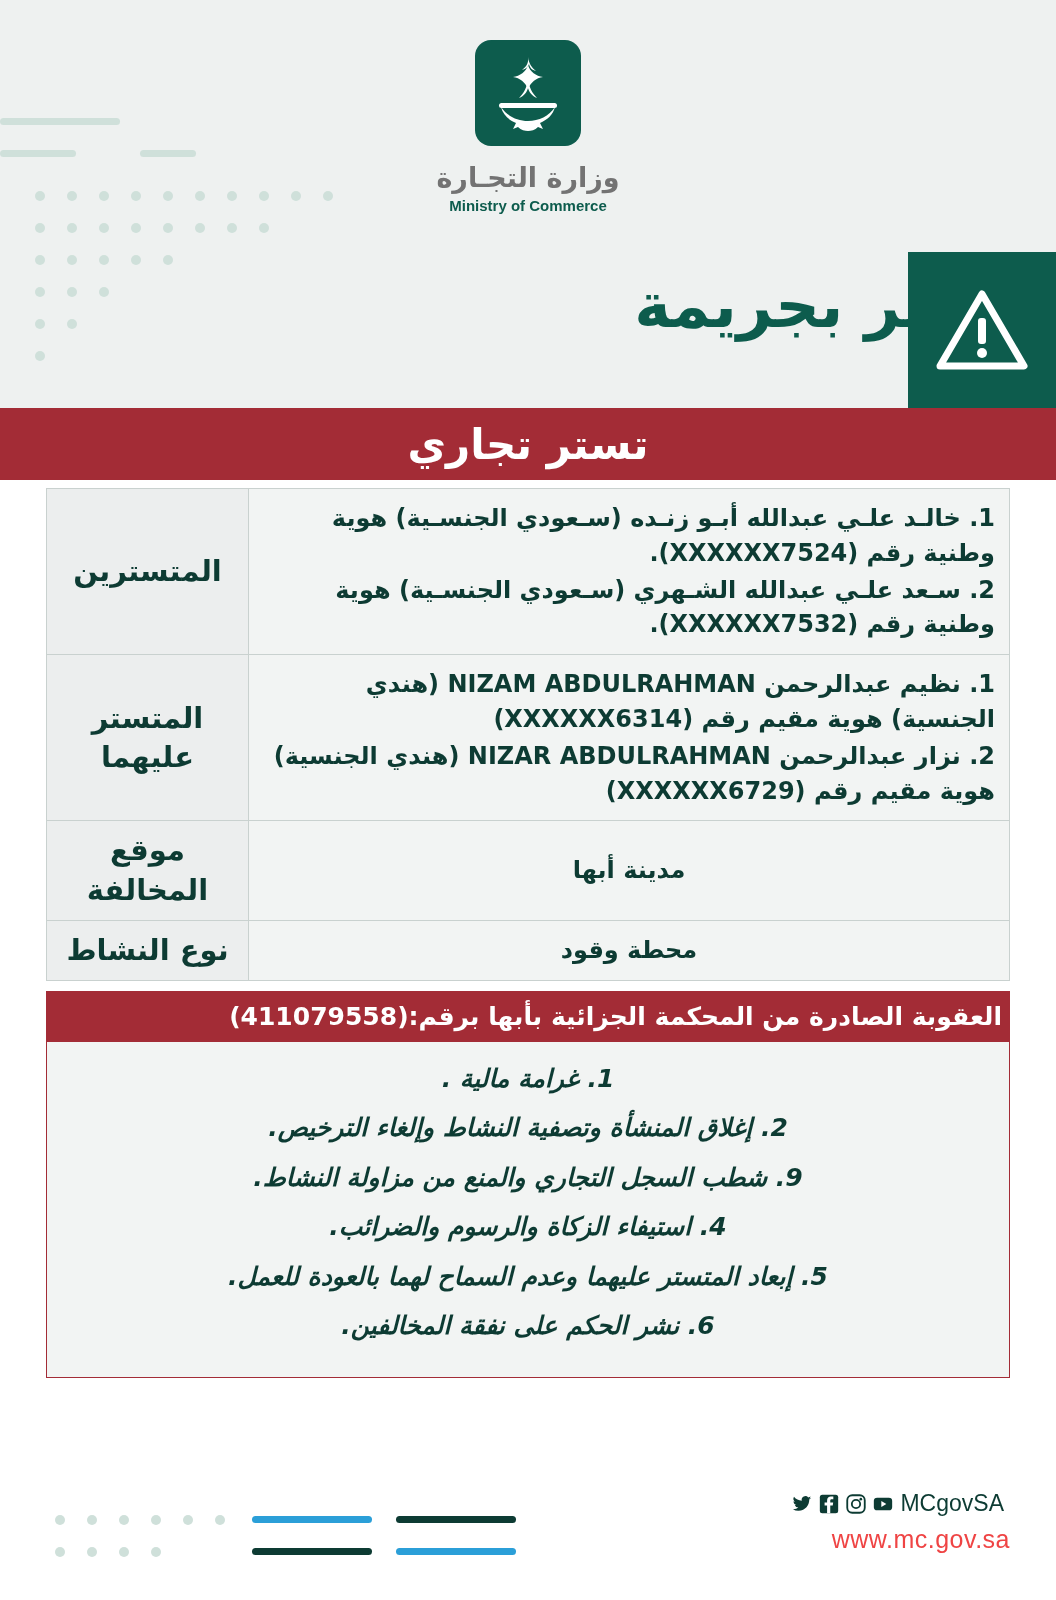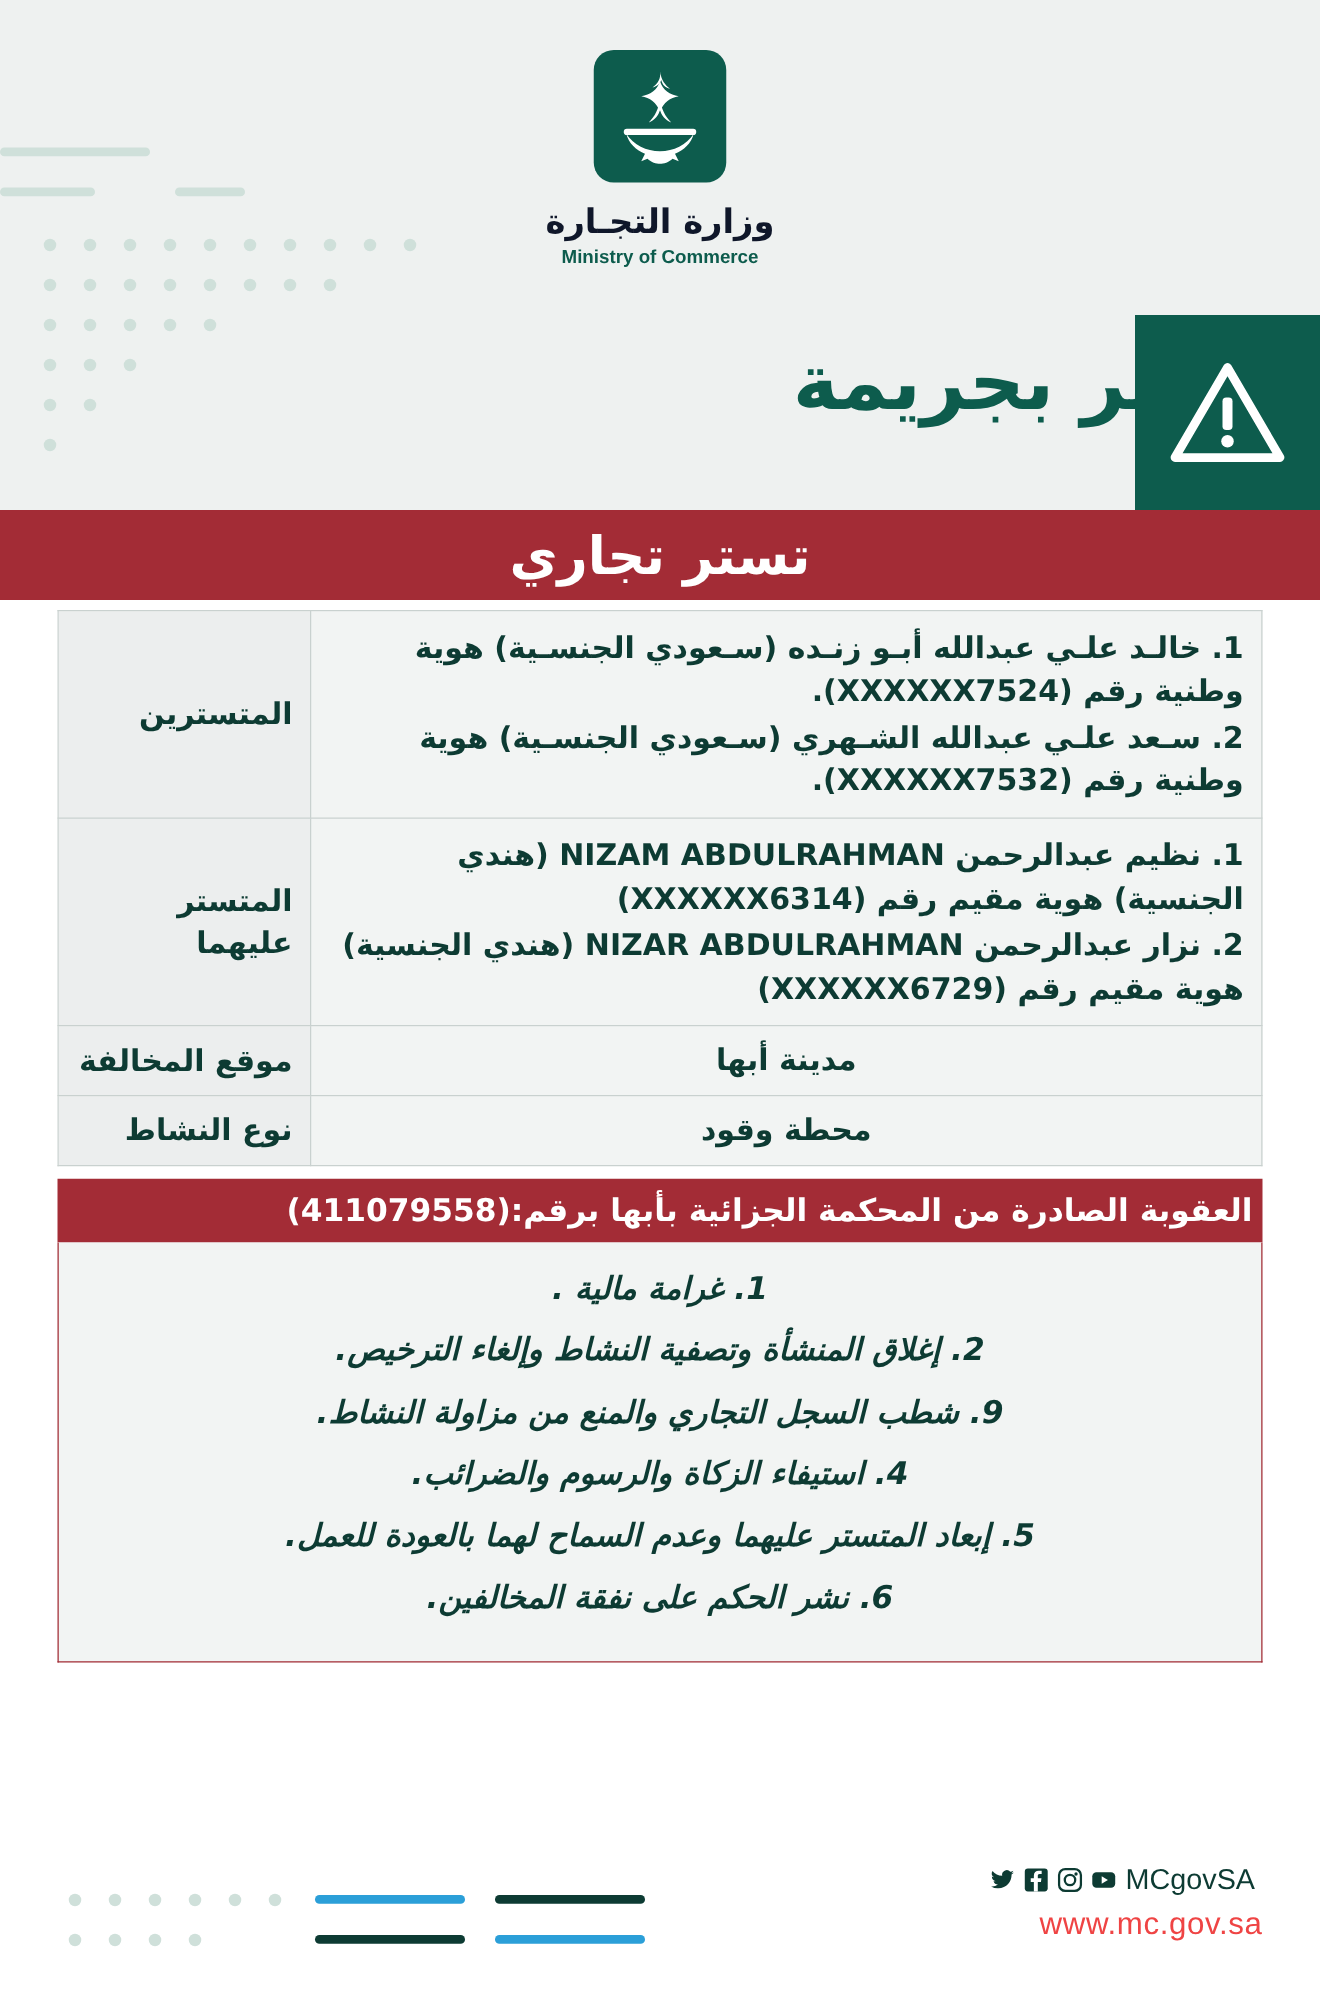--- a/index.html
+++ b/index.html
@@ -41,21 +41,21 @@
     background: #0d5c4d;
     border-radius: 16px;
     display: flex;
     align-items: center;
     justify-content: center;
   }
   .ministry-ar {
     margin-top: 16px;
     font-size: 27px;
     font-weight: bold;
-    color: #0f172a;
+    color: #737373;
     letter-spacing: 1px;
   }
   .ministry-en {
     margin-top: 4px;
     font-size: 15px;
     font-weight: bold;
     color: #0d5c4d;
     font-family: "Liberation Sans", sans-serif;
   }
   .crime-title {
@@ -104,22 +104,22 @@
     padding-left: 37px;
   }
   .tbl td {
     border: 1px solid #c9d1cf;
     vertical-align: middle;
     padding: 10px 14px;
     color: #0d3b33;
   }
   .lbl {
     width: 202px;
-    text-align: right;
-    font-size: 24px;
+    text-align: center;
+    font-size: 29px;
     font-weight: bold;
     background: #eceeee;
     color: #0d3b33;
     line-height: 1.35;
   }
   .val {
     background: #f2f4f3;
     font-size: 24px;
     font-weight: bold;
     line-height: 1.45;

